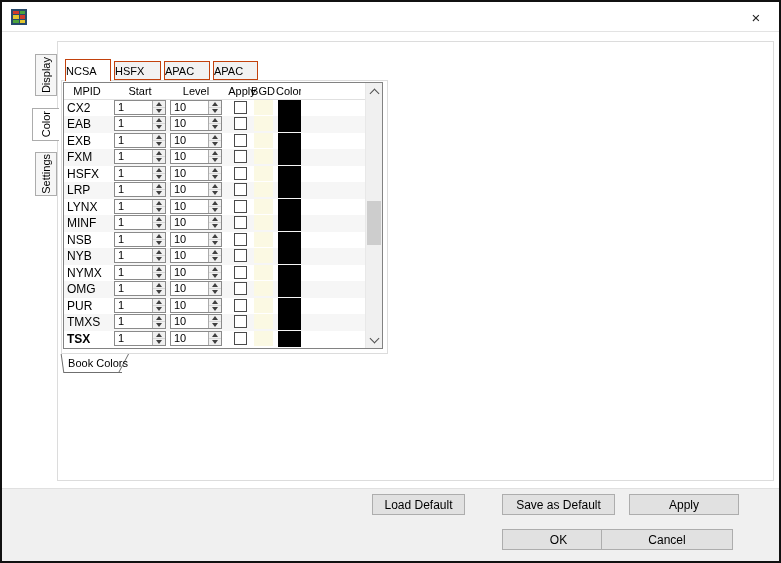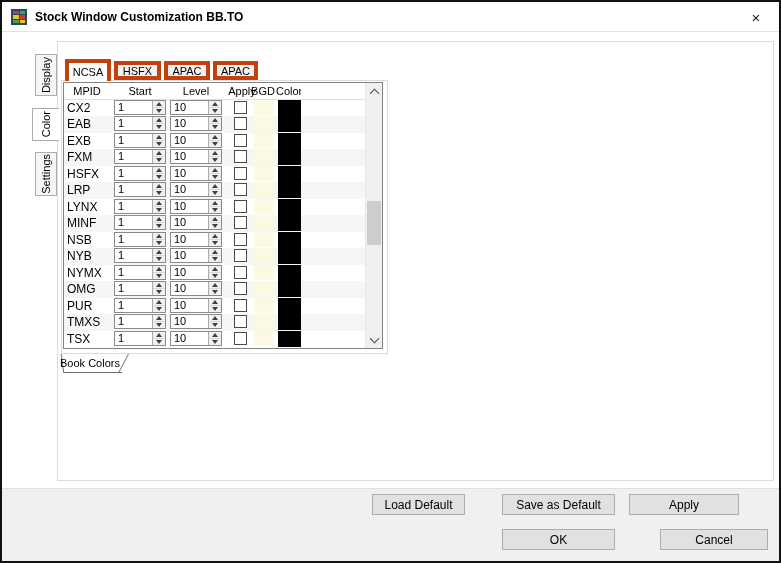--- a/index.html
+++ b/index.html
@@ -21,22 +21,22 @@
   .vtab span{writing-mode:vertical-rl;transform:rotate(180deg);font-size:11px;white-space:nowrap}
   .vtab.selected{left:30px;width:27px;background:#fff;border-right:none;z-index:6}
   #vtab-display{top:52px;height:42px}
   #vtab-color{top:106px;height:33px}
   #vtab-settings{top:150px;height:44px}
 
   
   .page{position:absolute;left:55px;top:39px;width:717px;height:440px;border:1px solid #DCDCDC;background:#fff;z-index:1}
 
   
-  .rtab{position:absolute;top:59px;height:19px;border:4px solid #c2410c;background:#F2F2F2;z-index:3;
-        display:flex;align-items:center;justify-content:center}
+  .rtab{position:absolute;top:59px;height:19px;border:1px solid #c2410c;background:#F2F2F2;z-index:3;
+        display:flex;align-items:center;}
   .rtab.selected{top:57px;height:22px;background:#fff;border-bottom:none;z-index:4}
   #rtab-0{left:63px;width:46px}
   #rtab-1{left:112px;width:47px}
   #rtab-2{left:162px;width:46px}
   #rtab-3{left:211px;width:45px}
 
   .book-page{position:absolute;left:59px;top:78px;width:327px;height:274px;border:1px solid #DCDCDC;z-index:2;background:#fff}
 
   
   .book-table{position:absolute;left:61px;top:80px;width:320px;height:267px;border:1px solid #828282;background:#fff;z-index:3}
@@ -45,21 +45,21 @@
   .h-mpid{left:0;width:46px}
   .h-start{left:50px;width:52px}
   .h-total{left:106px;width:52px}
   .h-apply{left:158px;width:40px}
   .h-bgd{left:184px;width:30px}
   .h-color{left:212px;width:25px}
   #book-rows{position:absolute;left:0;top:17px;right:17px;bottom:1px;display:flex;flex-direction:column}
   .trow{flex:1;position:relative}
   .trow.alt{background:#F6F6F6}
   .trow .mpid{position:absolute;left:3px;top:1px;width:46px;font-size:12px}
-  .trow .mpid.bold{font-weight:normal}
+  .trow .mpid.bold{font-weight:bold}
   .spin{position:absolute;top:0;height:15px;width:52px;border:1px solid #8A8A8A;background:#fff;display:flex}
   .spin.start{left:50px}
   .spin.total{left:106px}
   .spin .val{flex:1;padding-left:3px;font-size:11px;line-height:13px}
   .spin .btns{width:13px;border-left:1px solid #ABABAB;display:flex;flex-direction:column}
   .spin .btns .sb{flex:1;background:#F0F0F0;display:flex;align-items:center;justify-content:center}
   .spin .btns .sb + .sb{border-top:1px solid #D8D8D8}
   i.tri-up{width:0;height:0;border-left:3px solid transparent;border-right:3px solid transparent;border-bottom:4px solid #404040}
   i.tri-dn{width:0;height:0;border-left:3px solid transparent;border-right:3px solid transparent;border-top:4px solid #404040}
   .cb{position:absolute;left:170px;top:1px;width:13px;height:13px;border:1px solid #4A4A4A;background:#fff}
@@ -76,21 +76,21 @@
   .chev.up{transform:rotate(-45deg);margin-top:3px}
   .chev.down{transform:rotate(135deg);margin-bottom:3px}
   .chev.left{transform:rotate(-135deg);margin-left:3px}
   .chev.right{transform:rotate(45deg);margin-right:3px}
 
   
   .sheet-tab{position:absolute;left:58px;top:352px;width:68px;height:19px;z-index:3;background:#fff}
   .sheet-tab .edge-l{position:absolute;left:2px;top:0;height:100%;width:6px;border-left:1px solid #6F6F6F;transform:skewX(8deg)}
   .sheet-tab .edge-r{position:absolute;right:4px;top:0;height:100%;width:6px;border-right:1px solid #6F6F6F;transform:skewX(-28deg)}
   .sheet-tab .edge-b{position:absolute;left:4px;right:6px;bottom:0;border-bottom:1px solid #6F6F6F}
-  .sheet-tab .lab{position:absolute;left:0;right:0;top:3px;text-align:left}
+  .sheet-tab .lab{position:absolute;left:0;right:0;top:3px;text-align:right}
 
   
   .group{position:absolute;border:1px solid #D9D9D9;background:#fff}
   .glabel{position:absolute;top:-8px;left:8px;background:#fff;padding:0 4px;white-space:nowrap}
 
   #grp-bands{left:400px;top:57px;width:153px;height:316px}
   #grp-axes{left:572px;top:57px;width:169px;height:316px}
   #grp-other{left:62px;top:384px;width:283px;height:76px}
   #grp-level1{left:360px;top:384px;width:170px;height:74px}
   #grp-order{left:575px;top:384px;width:165px;height:73px}
@@ -143,35 +143,34 @@
   .colhead{position:absolute;width:32px;text-align:center}
 
   
   .footer{position:absolute;left:0;top:486px;width:777px;height:73px;background:#F0F0F0;border-top:1px solid #E0E0E0}
   .btn{position:absolute;height:21px;background:#E1E1E1;border:1px solid #ADADAD;
        display:flex;align-items:center;justify-content:center;font-size:12px}
   #btn-load{left:370px;top:492px;width:93px}
   #btn-savedef{left:500px;top:492px;width:113px}
   #btn-apply{left:627px;top:492px;width:110px}
   #btn-ok{left:500px;top:527px;width:113px}
-  #btn-cancel{left:658px;top:527px;width:108px}
+  #btn-cancel{left:599px;top:527px;width:132px}
 </style>
 </head>
 <body>
 
 <div class="titlebar">
   <div class="app-icon">
     <i style="background:#D03A2B"></i>
       <i style="background:#4CA33C"></i>
     <i style="background:#E3C62E"></i>
       <i style="background:#D03A2B"></i>
     <i style="background:#4CA33C"></i>
       <i style="background:#E3C62E"></i>
   </div>
-  <span class="title-text">Stock Window Customization BB.TO</span>
   <span class="close-btn">×</span>
 </div>
 
 <div class="vtab" id="vtab-display">
     <span>Display</span>
   </div>
 <div class="vtab selected" id="vtab-color">
     <span>Color</span>
   </div>
 <div class="vtab" id="vtab-settings">

